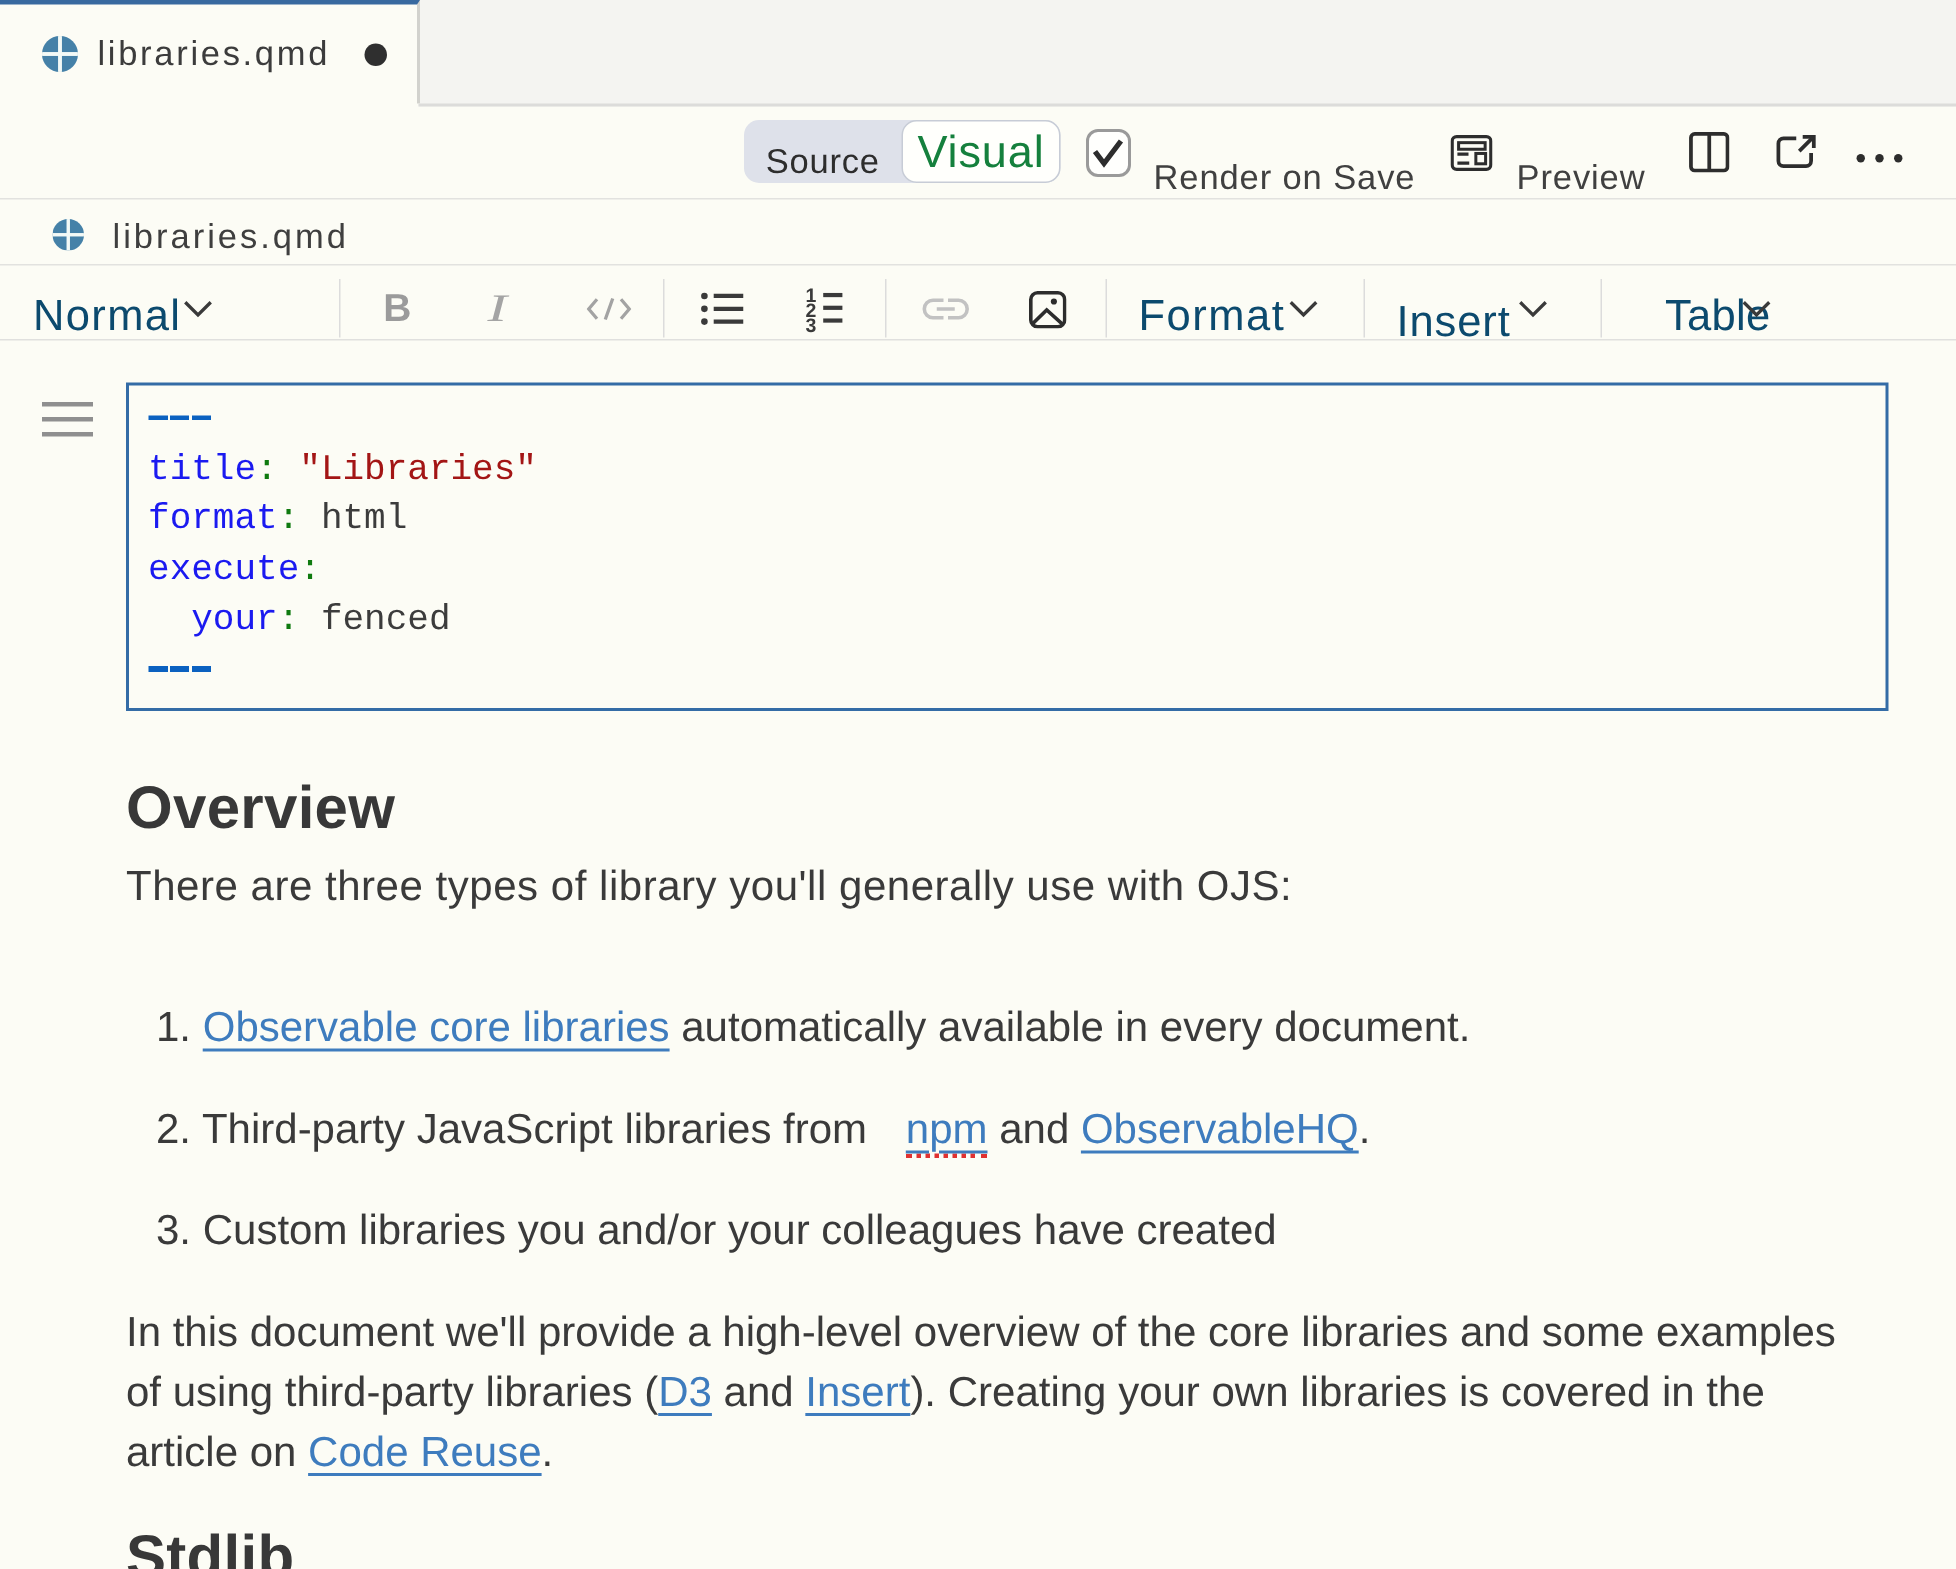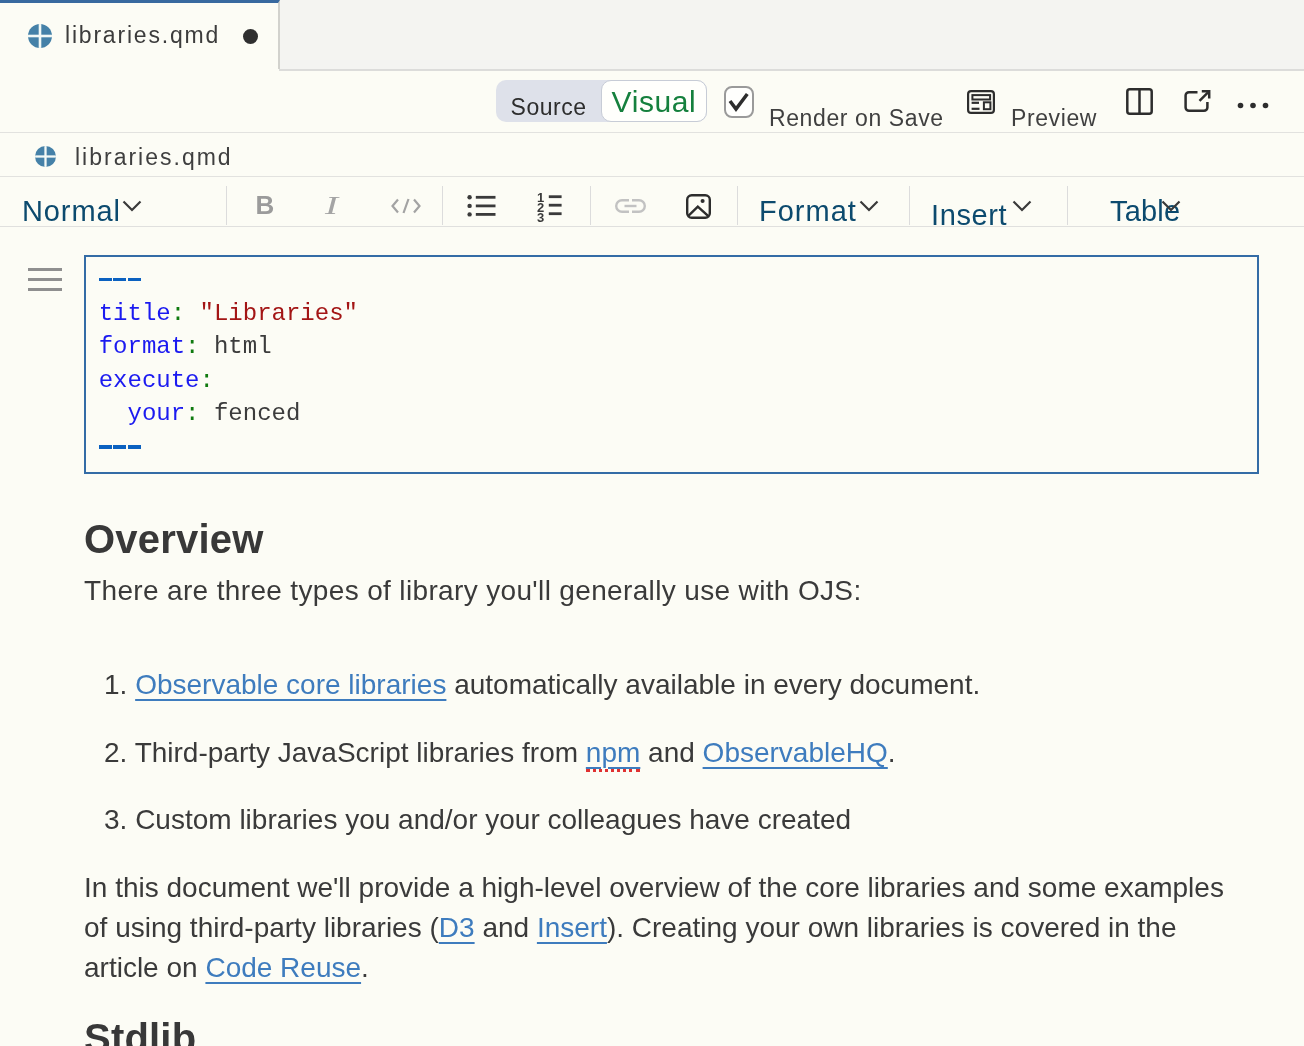--- a/index.html
+++ b/index.html
@@ -51,21 +51,21 @@
   .body{font-size:28px;line-height:40px;color:#3a3a3a;}
   .p1{position:absolute;left:84px;top:571px;letter-spacing:0.35px;}
   .li1{position:absolute;left:104px;top:665px;}
   .li2{position:absolute;left:104px;top:733px;}
   .li3{position:absolute;left:104px;top:800px;}
   .p2{position:absolute;left:84px;top:868px;}
   h2.doc{position:absolute;left:84px;top:1014px;margin:0;font-size:40px;line-height:48px;
      font-weight:bold;color:#383838;letter-spacing:0.2px;}
   a.lnk{color:#3e7cbe;text-decoration:underline;text-decoration-thickness:2px;
         text-underline-offset:4.5px;text-decoration-color:#3e7cbe;}
-  .sp{border-bottom:3.2px dotted #e03131;padding-bottom:1px;}
+  .sp{border-bottom:3.2px dotted #e03131;padding-bottom:1px;margin-left:18px;}
 </style>
 </head>
 <body>
 
 <div class="tabrest"></div>
 <div class="tab">
   <svg class="qicon" style="margin-left:28px;position:relative;top:0px" width="24" height="24" viewBox="0 0 24 24">
     <defs>
         <clipPath id="cq">
           <circle cx="12" cy="12" r="12"></circle>

